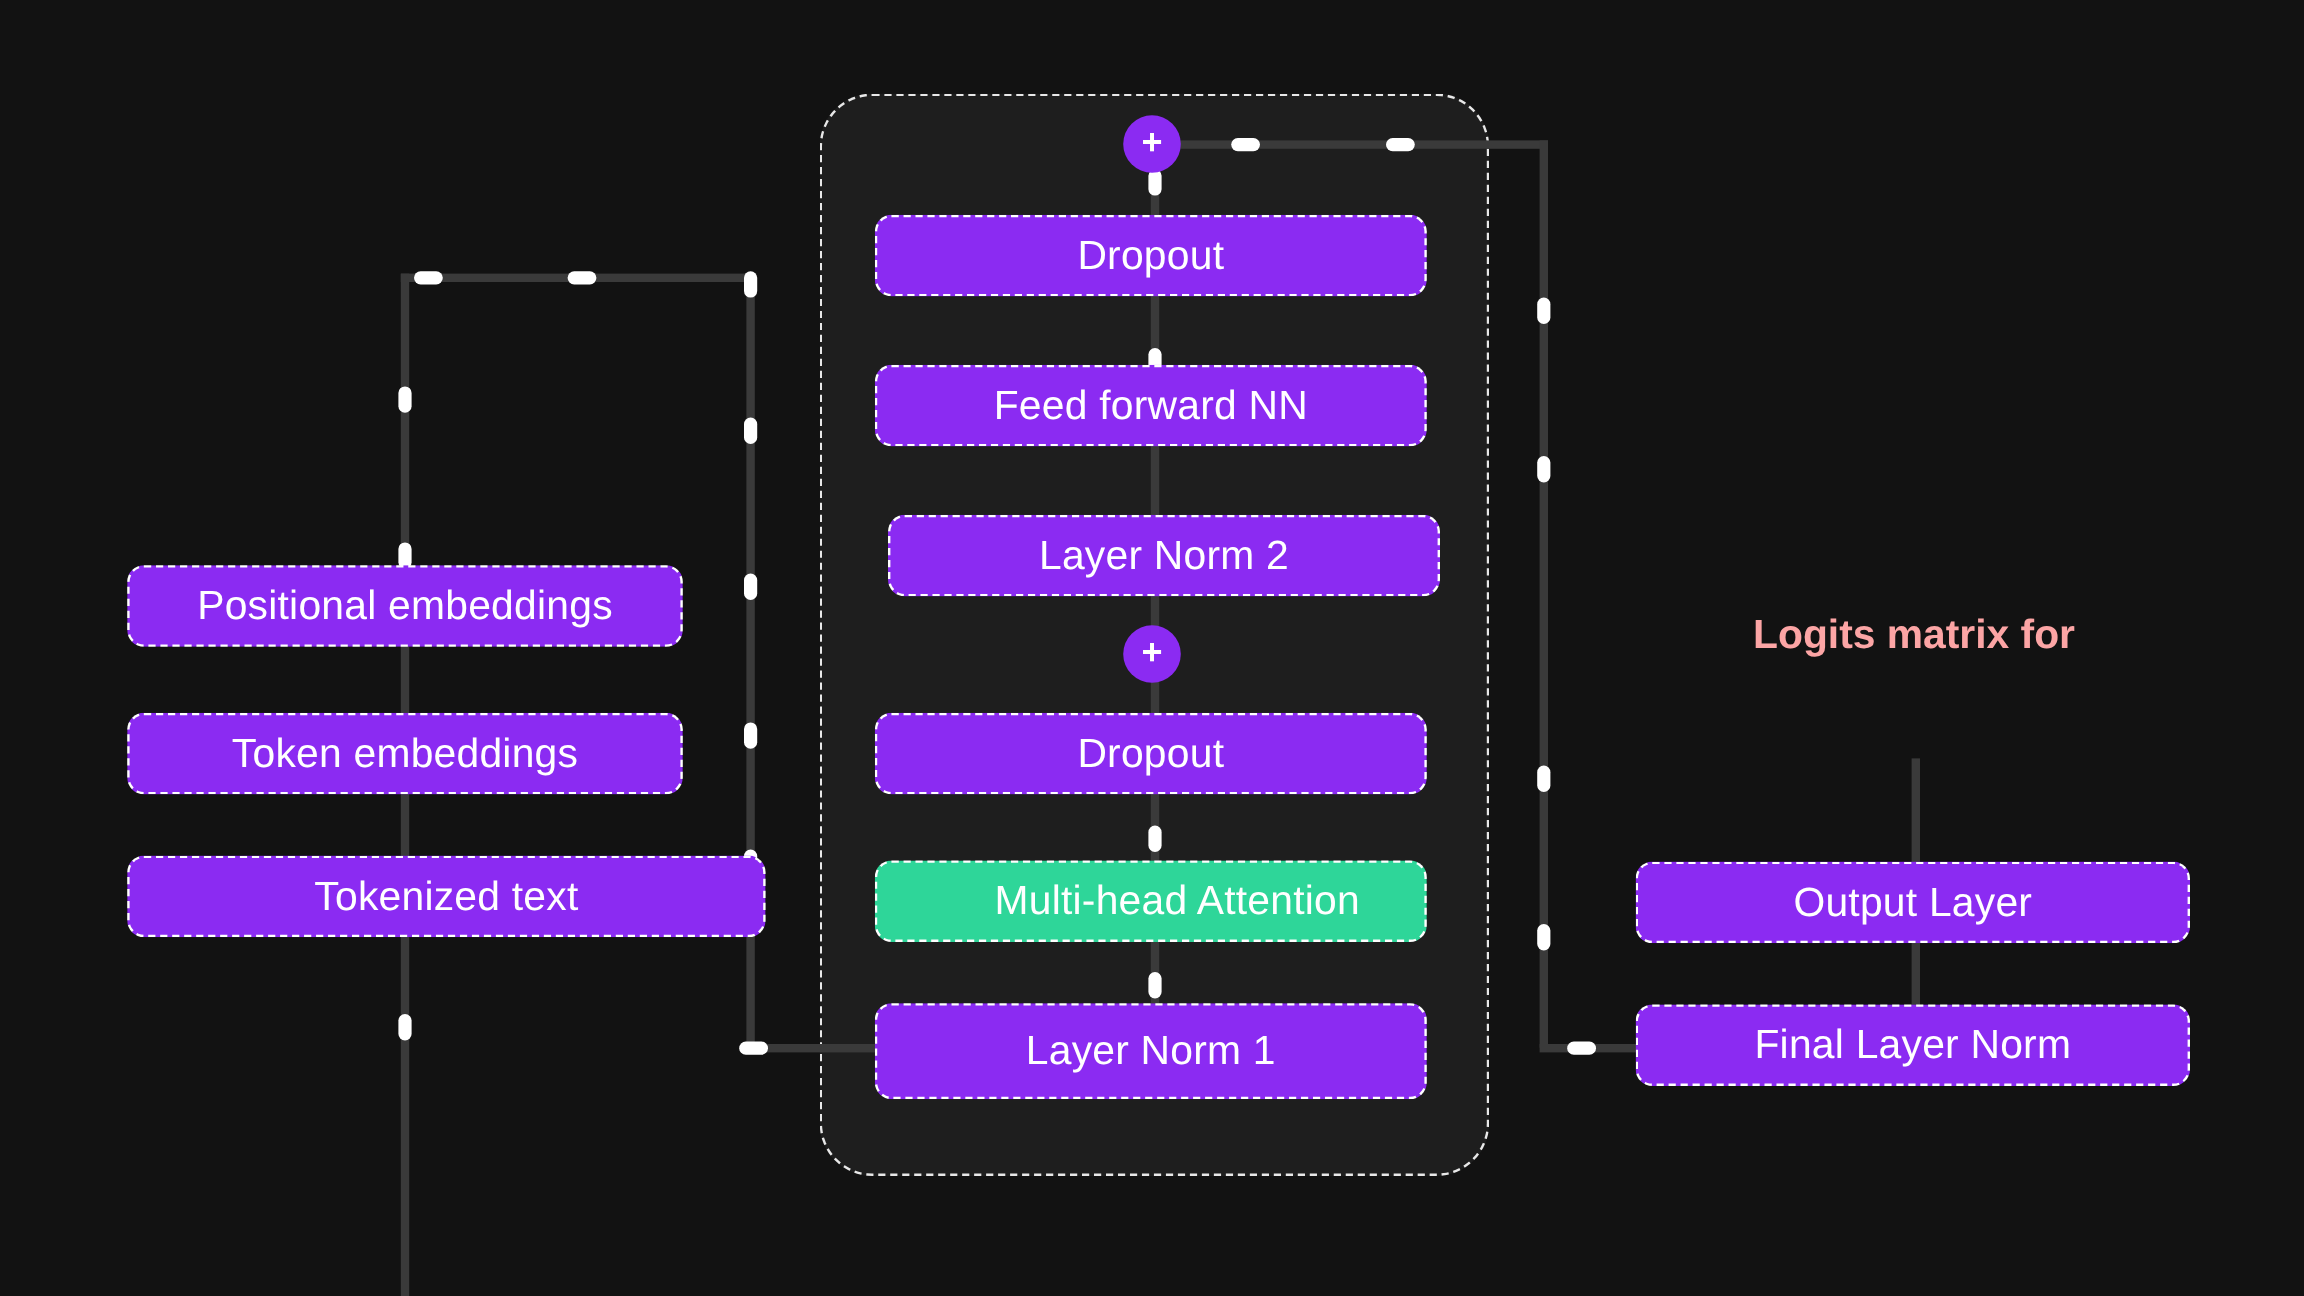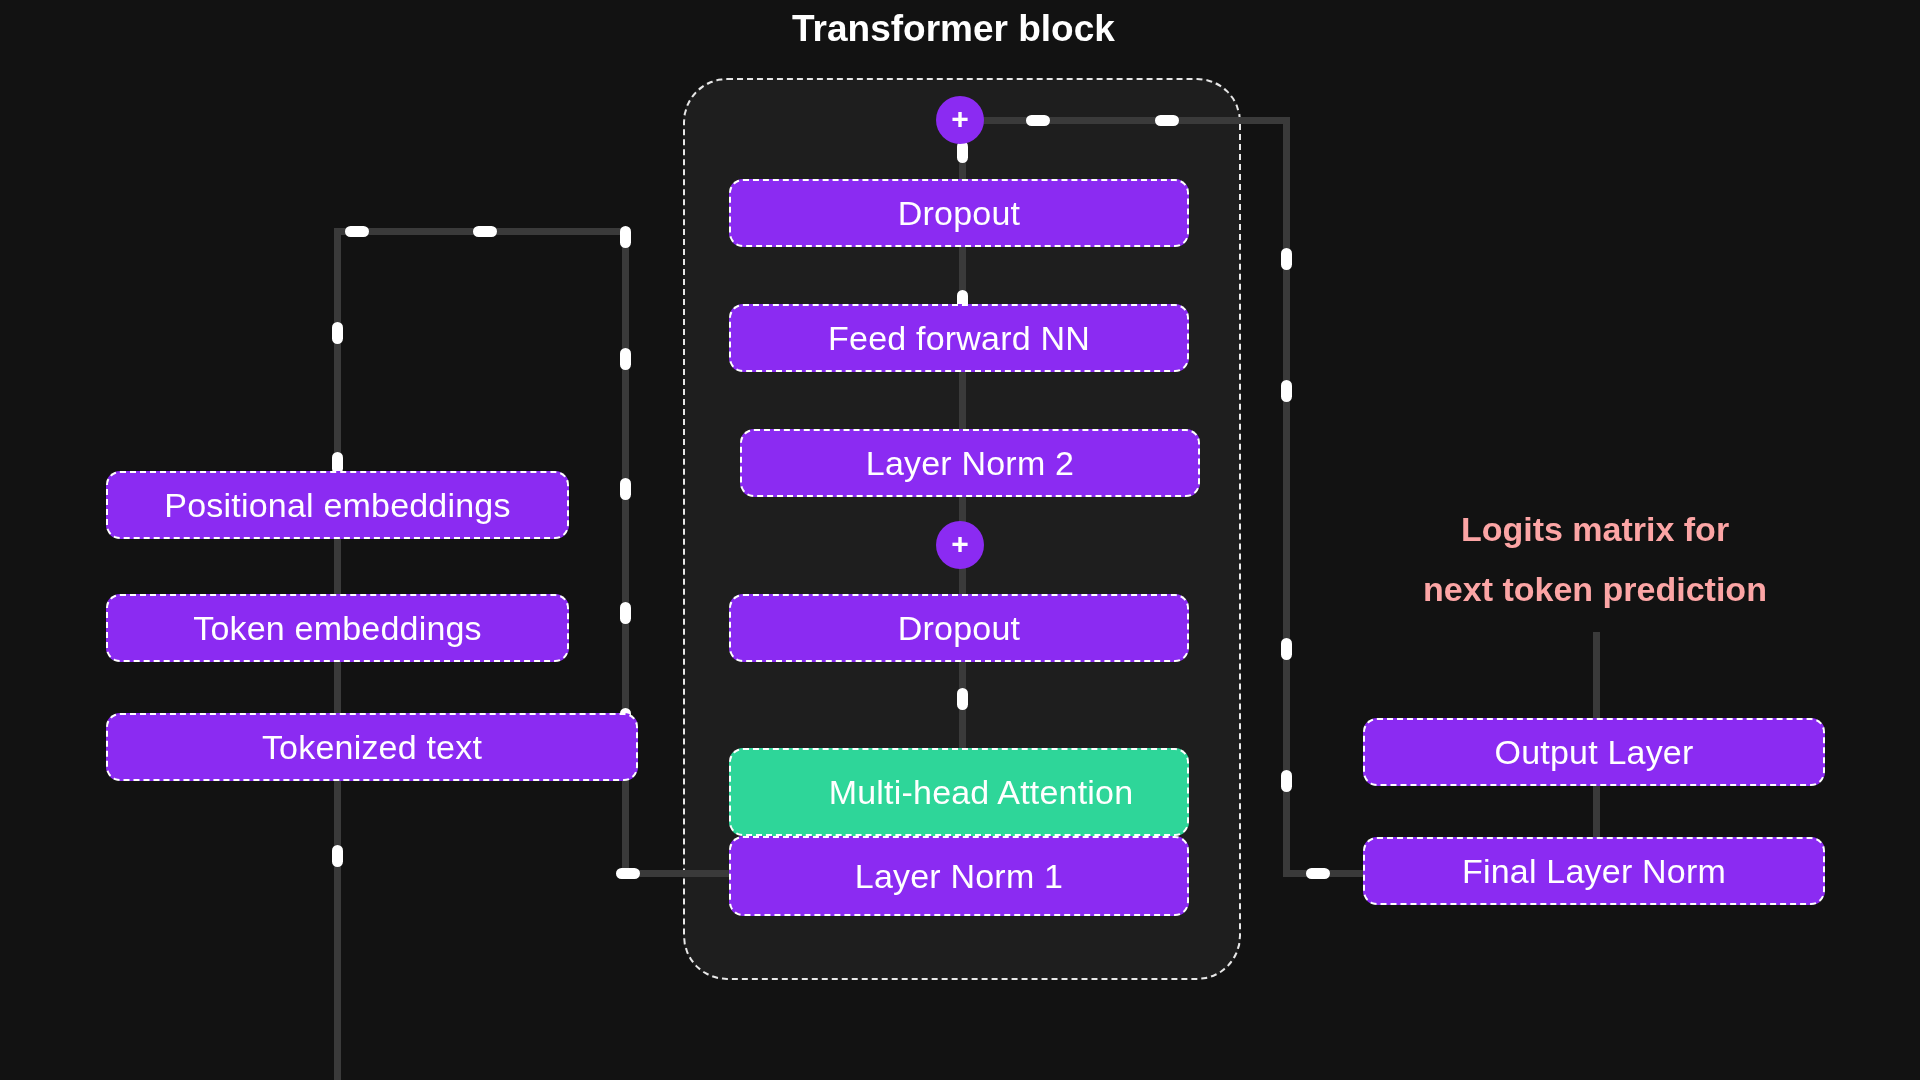--- a/index.html
+++ b/index.html
@@ -110,21 +110,20 @@
     z-index: 3;
   }
   .marker.v { width: 11px; height: 22px; }
   .marker.h { width: 24px; height: 11px; }
 </style>
 </head>
 <body>
 
 <div id="stage">
 
-  <div class="block-title" style="left:792px; top:8px;">Transformer block</div>
 
   <div class="block-container" style="left:683px; top:78px; width:558px; height:902px;"></div>
 
   <div class="conn v" style="left:334px; top:228px; height:852px;"></div>
 
   <div class="conn h" style="left:334px; top:228px; width:295px;"></div>
 
   <div class="conn v" style="left:622px; top:228px; height:645px;"></div>
 
   <div class="conn h" style="left:622px; top:870px; width:112px;"></div>
@@ -176,21 +175,21 @@
   </div>
 
   <div class="node purple" style="left:740px; top:429px; width:460px; height:68px;">
     <span>Layer Norm 2</span>
   </div>
 
   <div class="node purple" style="left:729px; top:594px; width:460px; height:68px;">
     <span>Dropout</span>
   </div>
 
-  <div class="node green" style="left:729px; top:748px; width:460px; height:88px;padding-left:44px;">
+  <div class="node green" style="left:729px; top:717px; width:460px; height:68px;padding-left:44px;">
     <span>Multi-head Attention</span>
   </div>
 
   <div class="node purple" style="left:729px; top:836px; width:460px; height:80px;">
     <span>Layer Norm 1</span>
   </div>
 
   <div class="plus-node" style="left:936px; top:96px;">
     <span class="glyph">+</span>
   </div>
@@ -206,21 +205,20 @@
   <div class="node purple" style="left:106px; top:594px; width:463px; height:68px;">
     <span>Token embeddings</span>
   </div>
 
   <div class="node purple" style="left:106px; top:713px; width:532px; height:68px;">
     <span>Tokenized text</span>
   </div>
 
 
   <div class="caption multiline" style="left:1350px; top:505px; width:490px; font-size:34px;">Logits matrix for</div>
-  <div class="caption multiline" style="left:1350px; top:565px; width:490px; font-size:34px;">next token prediction</div>
 
   <div class="node purple" style="left:1363px; top:718px; width:462px; height:68px;">
     <span>Output Layer</span>
   </div>
 
   <div class="node purple" style="left:1363px; top:837px; width:462px; height:68px;">
     <span>Final Layer Norm</span>
   </div>
 
 </div>

